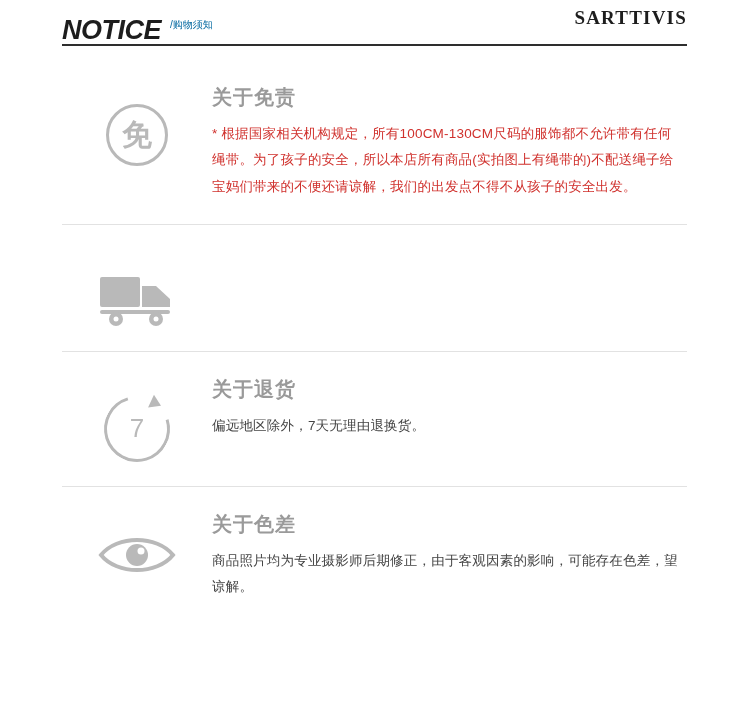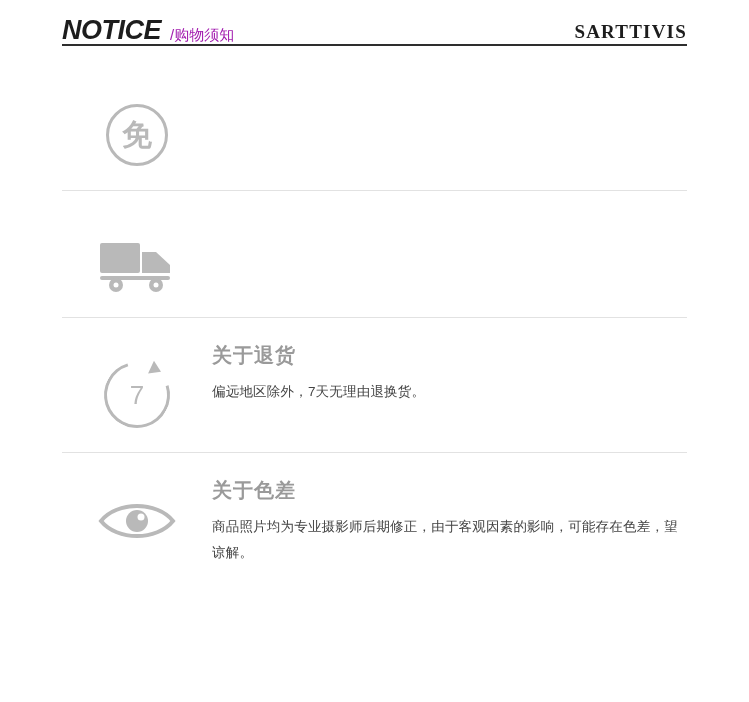--- a/index.html
+++ b/index.html
@@ -39,35 +39,35 @@
   .notice-title {
     font-family: "Liberation Sans", sans-serif;
     font-weight: bold;
     font-style: italic;
     font-size: 27px;
     letter-spacing: -0.5px;
     color: #1d1d1d;
     line-height: 1;
   }
   .notice-sub {
-    font-size: 15px;
-    color: #a21caf;
+    font-size: 10px;
+    color: #0369a1;
     margin-left: 9px;
     line-height: 1;
-    padding-bottom: 2px;
+    padding-bottom: 14px;
   }
   .brand {
     margin-left: auto;
     font-family: "Liberation Serif", serif;
     font-size: 19px;
     letter-spacing: 1.2px;
     font-weight: bold;
     color: #1d1d1d;
     line-height: 1;
-    padding-bottom: 3px;
+    padding-bottom: 17px;
     text-align: center;
   }
 
   
   .sections {
     margin: 0 62px;
     padding-top: 14px;
   }
   .section {
     display: flex;
@@ -175,20 +175,24 @@
     </div>
     <span class="brand">SARTTIVIS</span>
   </div>
 
   <div class="sections">
 
     <div class="section">
       <div class="icon-col">
         <div class="icon-circle-char">免</div>
       </div>
+      <div class="text-col">
+        <div class="sec-title">关于免责</div>
+        <div class="sec-body warn">* 根据国家相关机构规定，所有100CM-130CM尺码的服饰都不允许带有任何绳带。为了孩子的安全，所以本店所有商品(实拍图上有绳带的)不配送绳子给宝妈们带来的不便还请谅解，我们的出发点不得不从孩子的安全出发。</div>
+      </div>
     </div>
 
     <div class="section">
       <div class="icon-col">
         <svg width="78" height="58" viewBox="0 0 78 58">
           <rect class="fillgray" x="2" y="8" width="40" height="30" rx="2"></rect>
           <path class="fillgray" d="M44 17 h14 l14 13 v8 h-28 z"></path>
           <rect class="fillgray" x="2" y="41" width="70" height="4" rx="2"></rect>
           <circle class="fillgray" cx="18" cy="50" r="7"></circle>
           <circle class="fillgray" cx="58" cy="50" r="7"></circle>

